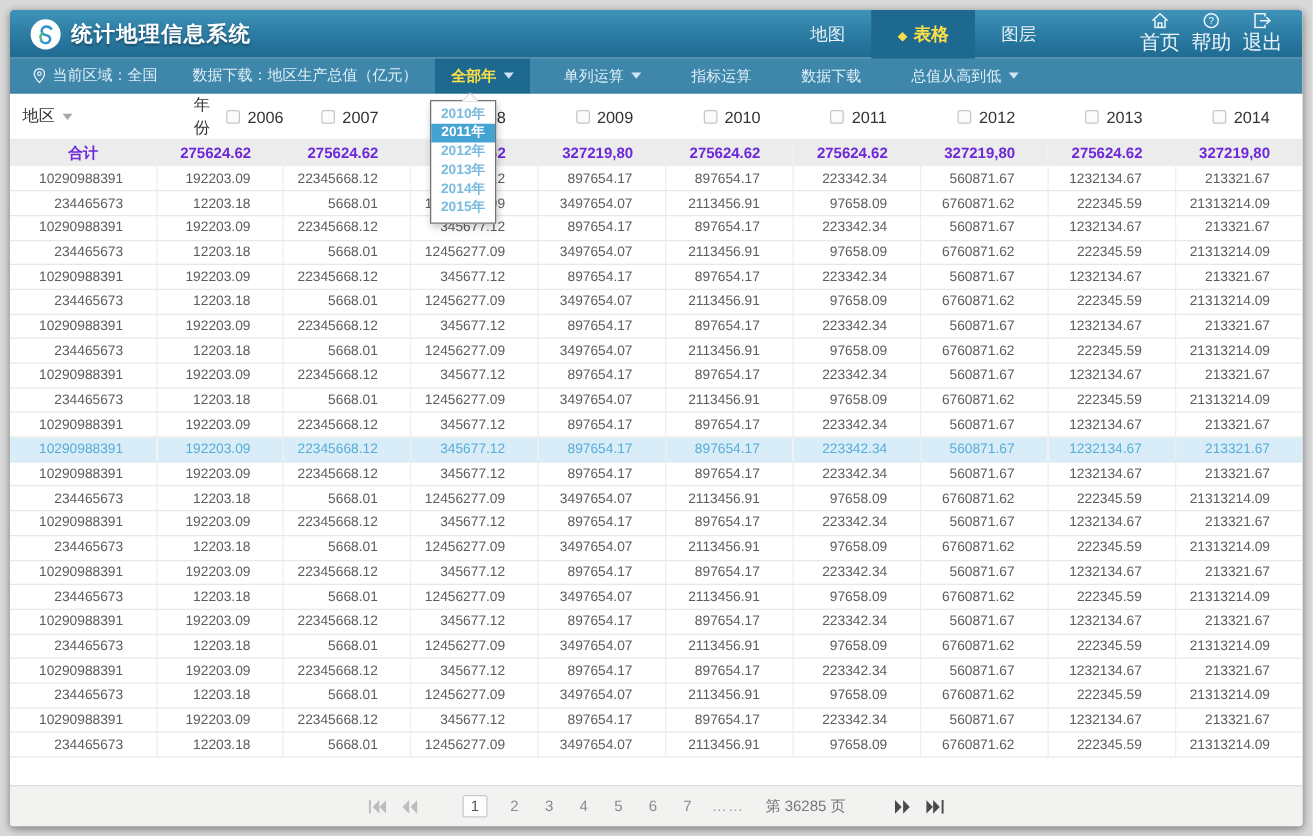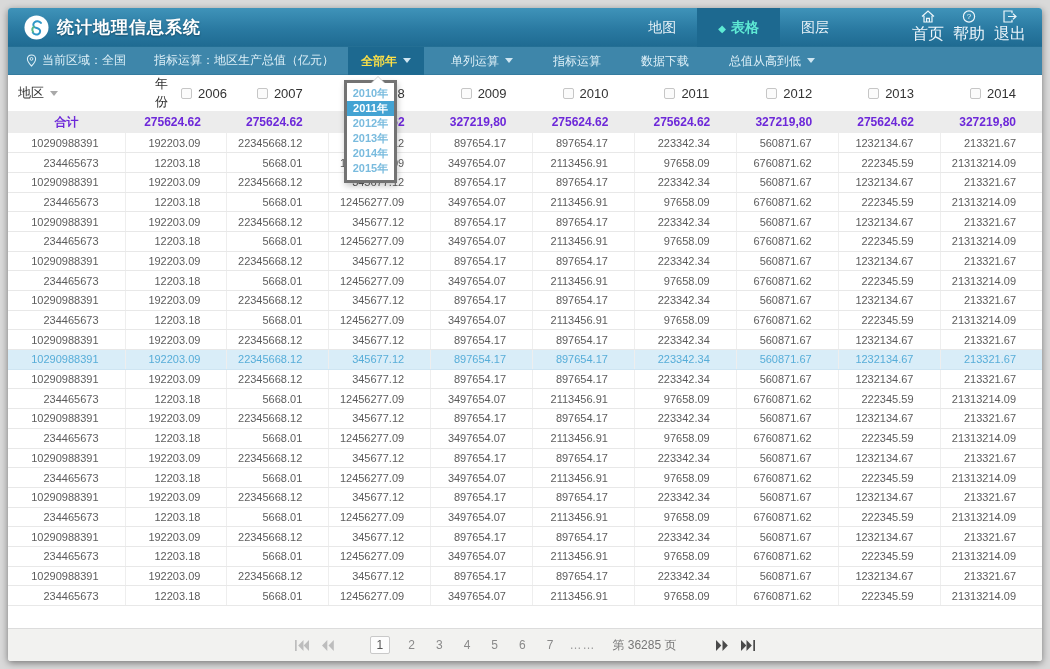--- a/index.html
+++ b/index.html
@@ -11,21 +11,21 @@
 
   
   .topbar { height:39px; flex:0 0 39px; background:linear-gradient(180deg,#3f93b9 0%,#2a7aa2 55%,#1f6b92 100%);
     display:flex; align-items:center; padding:0 10px 0 16px; border-bottom:1px solid #246f94; }
   .brand { display:flex; align-items:center; gap:8px; }
   .logo { width:25px; height:25px; flex:0 0 25px; }
   .app-title { font-size:17px; font-weight:bold; color:#fff; letter-spacing:1px; text-shadow:0 1px 2px rgba(0,0,0,.35); white-space:nowrap; }
 
   .main-nav { display:flex; margin-left:auto; height:39px; }
   .nav-item { line-height:39px; padding:0 21px; font-size:14px; color:#e7f1f7; cursor:pointer; white-space:nowrap; }
-  .nav-item.active { background:#1d6990; color:#5eead4; font-weight:bold; }
+  .nav-item.active { background:#1d6990; color:#fde047; font-weight:bold; }
   .nav-item .marker { font-size:10px; margin-right:5px; }
 
   .quick-links { display:flex; gap:9px; margin-left:62px; padding-right:6px; }
   .qlink { display:flex; flex-direction:column; align-items:center; width:32px; color:#ecf5fa; cursor:pointer; }
   .qlink svg { width:14px; height:13px; }
   .qlink .qlabel { font-size:16px; margin-top:1px; white-space:nowrap; }
 
   
   .toolbar { height:28px; flex:0 0 28px; background:#3e86aa; display:flex; align-items:center;
     font-size:12px; color:#def0f8; padding-left:18px; border-bottom:1px solid #357c9f; }
@@ -53,21 +53,21 @@
   tr.total-row td, tr.total-row th { height:22px; font-size:12px; font-weight:bold; color:#6d28d9; border:none; }
   tr.total-row .total-label { text-align:center; }
   tr.total-row td { text-align:right; padding-right:26px; }
 
   tbody tr.data-row td { height:19.7px; font-size:11px; color:#5c5c5c; text-align:right; padding-right:26px;
     border-bottom:1px solid #e8e8e8; border-right:1px solid #eeeeee; background:#fff; white-space:nowrap; overflow:hidden; }
   tbody tr.data-row td:last-child { border-right:none; }
   tbody tr.data-row.highlight td { background:#d9edf8; color:#57add8; border-bottom-color:#cfe5f2; }
 
   
-  .dropdown { position:absolute; left:336px; top:72px; width:53px; background:#fff; border:3px solid #737373;
+  .dropdown { position:absolute; left:336px; top:72px; width:53px; background:#fff; border:1px solid #737373;
     box-shadow:1px 3px 6px rgba(0,0,0,.22); z-index:60; padding:3px 0 4px; }
   .dropdown::after { content:''; position:absolute; top:-7px; left:24px; border:7px solid transparent; border-top:none; border-bottom:7px solid #d0d0d0; }
   .dropdown::before { content:''; position:absolute; top:-6px; left:25px; border:6px solid transparent; border-top:none; border-bottom:6px solid #fff; z-index:2; }
   .dd-item { height:15px; line-height:15px; font-size:11px; font-weight:bold; color:#79bbde; text-align:center; cursor:pointer; white-space:nowrap; }
   .dd-item.selected { background:#43a3d3; color:#fff; }
 
   
   .pagination { height:33px; flex:0 0 33px; background:#f2f2f0; border-top:1px solid #dcdcdc;
     display:flex; align-items:center; justify-content:center; gap:13px; font-size:12px; color:#8a8a8a; }
   .pg-icon { display:flex; align-items:center; cursor:pointer; }
@@ -127,21 +127,21 @@
 
   <div class="toolbar">
     <div class="tb-static tb-region">
       <svg width="11" height="13" viewBox="0 0 11 13">
           <path d="M5.5 1 C3 1 1.4 2.8 1.4 5 C1.4 7.8 5.5 12 5.5 12 C5.5 12 9.6 7.8 9.6 5 C9.6 2.8 8 1 5.5 1 Z" stroke="#def0f8" stroke-width="1.1" fill="none"></path>
           <circle cx="5.5" cy="4.9" r="1.4" stroke="#def0f8" stroke-width="1" fill="none"></circle>
         </svg>
       <span>当前区域：全国</span>
     </div>
     <div class="tb-static tb-indicator">
-      <span>指标运算：地区生产总值（亿元）</span>
+      <span>数据下载：地区生产总值（亿元）</span>
     </div>
     <div class="tb-btn active">
       <span>全部年</span>
         <span class="caret"></span>
     </div>
     <div class="tb-gap"></div>
     <div class="tb-btn">
       <span>单列运算</span>
         <span class="caret"></span>
     </div>

